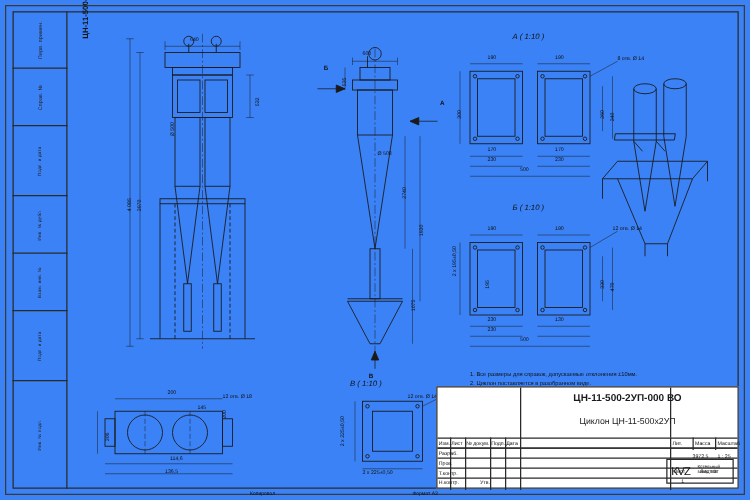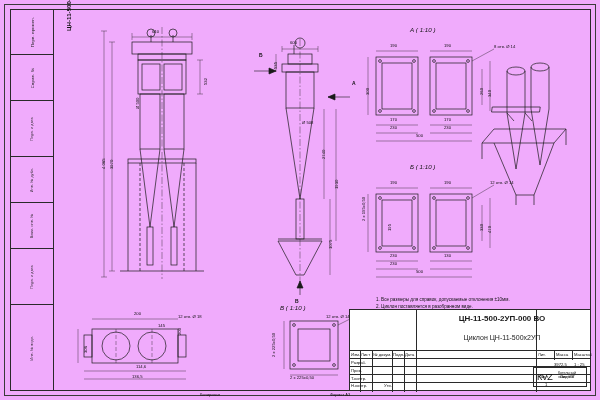--- a/index.html
+++ b/index.html
@@ -11,21 +11,21 @@
     width: 600px;
     height: 400px;
     font-family: "Liberation Sans", sans-serif;
     color: #1a1a1a;
     overflow: hidden;
   }
   #sheet {
     position: relative;
     width: 600px;
     height: 400px;
-    background: #f0abfc;
+    background: #3b82f6;
   }
   .frame-outer {
     position: absolute;
     left: 4px; top: 4px;
     width: 592px; height: 392px;
     border: 1px solid #3a3a3a;
     box-sizing: border-box;
   }
   .frame-inner {
     position: absolute;

